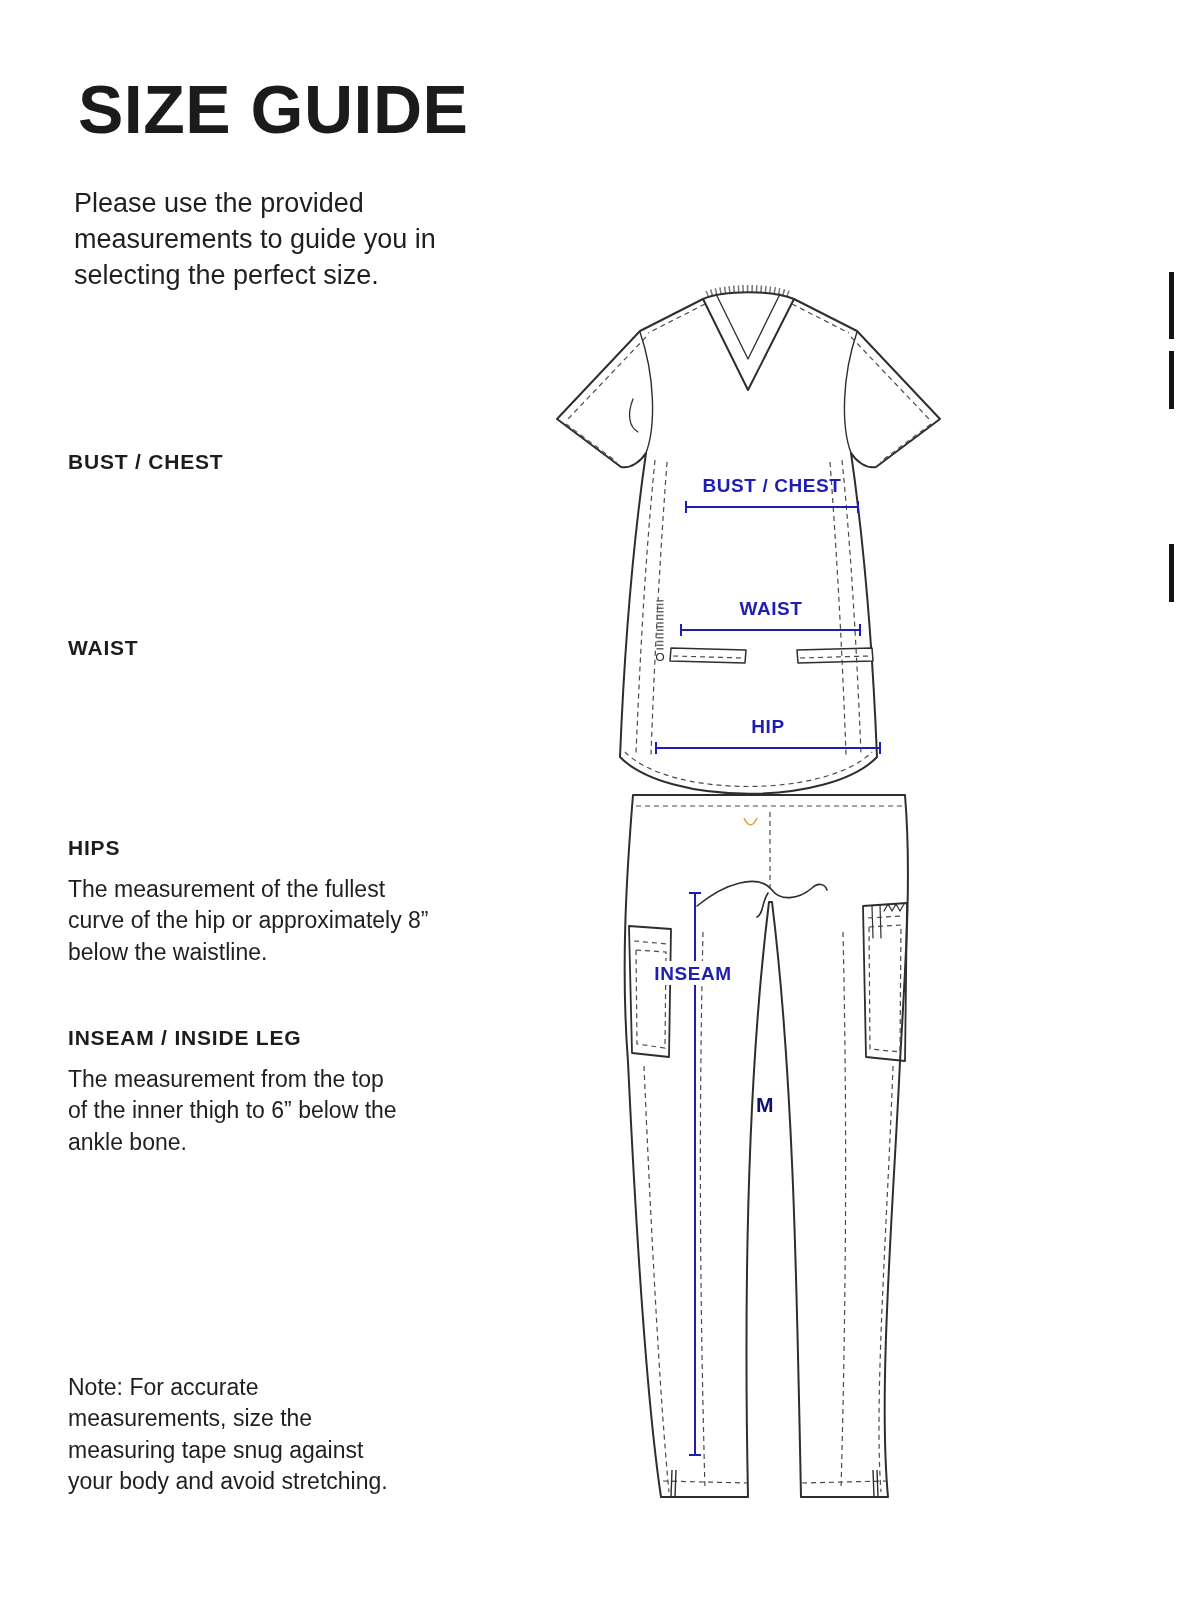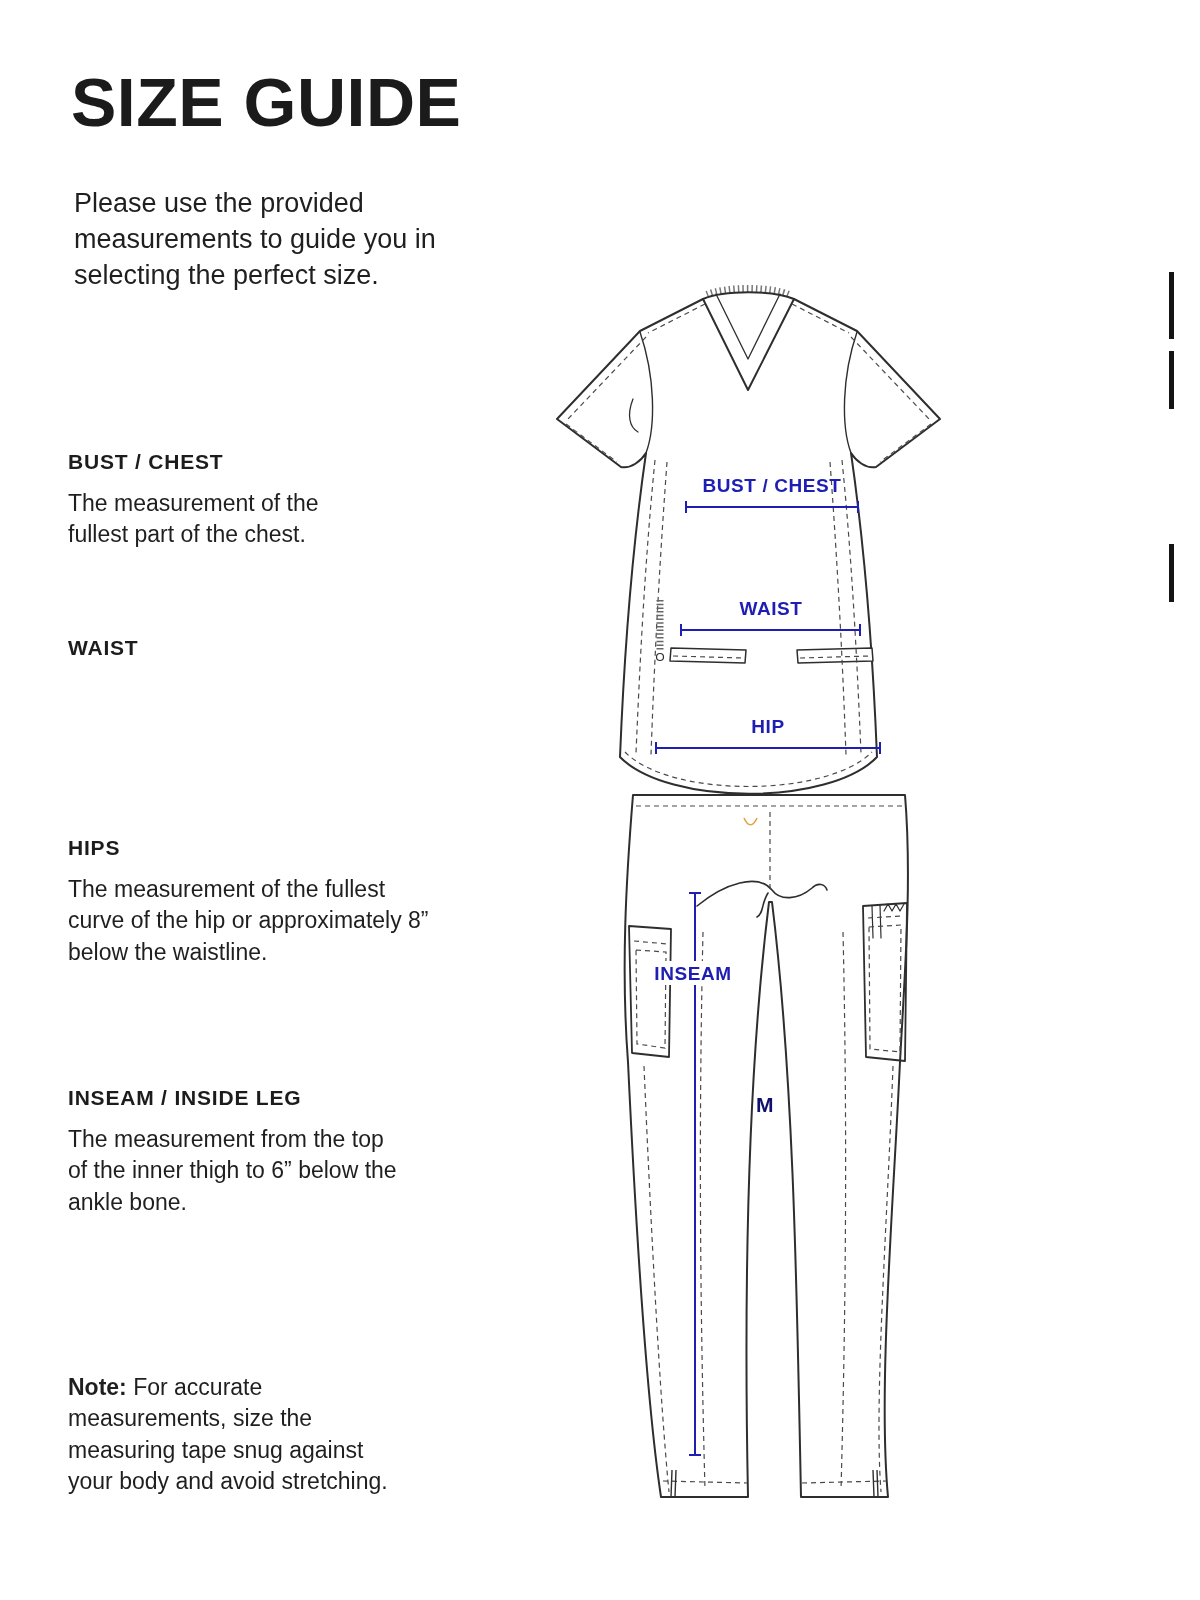--- a/index.html
+++ b/index.html
@@ -14,21 +14,21 @@
     overflow: hidden;
   }
   .abs { position: absolute; }
   .title {
     left: 66px;
     top: 58px;
     font-size: 68px;
     font-weight: 700;
     letter-spacing: 0.5px;
     color: #1b1b1b;
-    margin: 5px;
+    margin: 12px;
   }
   .intro {
     left: 68px;
     top: 180px;
     max-width: 430px;
     font-size: 27px;
     line-height: 1.33;
     margin: 6px;
   }
   .sec { left: 68px; }
@@ -44,53 +44,52 @@
     font-size: 23px;
     line-height: 1.36;
   }
   .note {
     left: 68px;
     max-width: 340px;
     font-size: 23px;
     line-height: 1.36;
     margin: 0;
   }
-  .note strong { font-weight: 700; }
+  .note strong { font-weight: 400; }
   .edge-mark {
     position: absolute;
     right: 26px;
     width: 5px;
     background: #141414;
   }
   svg text { font-family: "Liberation Sans", sans-serif; }
 </style>
 </head>
 <body>
 
 <div class="abs" style="left:0;top:0;width:1200px;height:1600px;">
 
   <h1 class="abs title">SIZE GUIDE</h1>
 
   <p class="abs intro">Please use the provided measurements to guide you in selecting the perfect size.</p>
 
   <section class="abs sec" style="top:450px">
     <h2 class="sec-h">BUST / CHEST</h2>
-    <p class="sec-b" style="max-width:300px">The measurement of the fullest part of the chest.</p>
   </section>
 
   <section class="abs sec" style="top:636px">
     <h2 class="sec-h">WAIST</h2>
   </section>
 
   <section class="abs sec" style="top:836px">
     <h2 class="sec-h">HIPS</h2>
     <p class="sec-b" style="max-width:375px">The measurement of the fullest curve of the hip or approximately 8” below the waistline.</p>
   </section>
 
-  <section class="abs sec" style="top:1086px">
+  <section class="abs sec" style="top:1026px">
     <h2 class="sec-h">INSEAM / INSIDE LEG</h2>
     <p class="sec-b" style="max-width:335px">The measurement from the top of the inner thigh to 6” below the ankle bone.</p>
   </section>
 
   <p class="abs note" style="top:1372px"><strong>Note:</strong> <span>For accurate measurements, size the measuring tape snug against your body and avoid stretching.</span></p>
 
   <div class="edge-mark" style="top:272px;height:67px;"></div>
   <div class="edge-mark" style="top:351px;height:58px;"></div>
   <div class="edge-mark" style="top:544px;height:58px;"></div>
 

